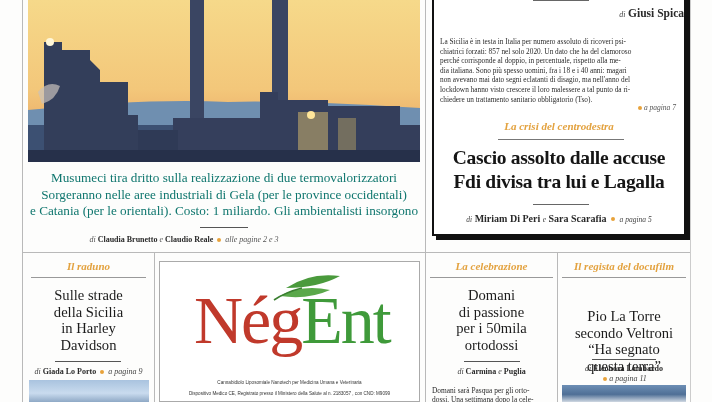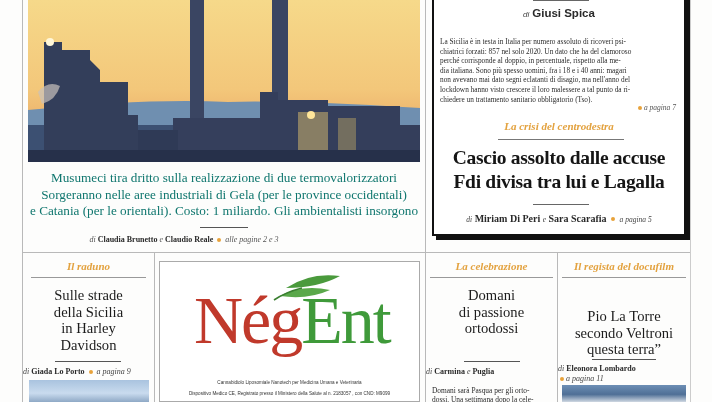--- a/index.html
+++ b/index.html
@@ -27,43 +27,43 @@
   .byline i, .page-ref { font-style: italic; color: #555; }
   .dot { display: inline-block; width: 4px; height: 4px; border-radius: 50%; background: #e8a23a; margin: 0 2px 1px 2px; vertical-align: middle; }
 
   .kicker { font-family: "Liberation Serif", serif; font-style: italic; font-weight: bold;
     color: #e3a23f; font-size: 11px; text-align: center; }
 
   
   .box { position: absolute; left: 432px; top: -6px; width: 254px; height: 242px;
     border: 2px solid #111; box-shadow: 4px 4px 0 #111; background: #fff; }
   .box-rule-top { position: absolute; left: 99px; top: 4px; width: 56px; height: 1px; background: #666; }
-  .box-byline { position: absolute; left: 0; width: 100%; top: 11px; text-align: center; font-size: 10.5px;
-    font-family: Liberation Sans, sans-serif; }
+  .box-byline { position: absolute; left: 0; width: 100%; top: 11px; text-align: right; font-size: 10.5px;
+    font-family: Liberation Serif, serif; }
   .box-byline i { font-size: 8px; color: #444; }
   .box-byline b { font-size: 11.5px; }
   .box-text { position: absolute; left: 6px; top: 41px; width: 240px; font-family: "Liberation Serif", serif;
     font-size: 7.3px; line-height: 9.6px; color: #2b2b2b; text-align: justify; }
   .box-text div { white-space: nowrap; }
   .box-pageref { position: absolute; right: 8px; top: 107px; font-size: 7.5px; font-style: italic; color: #555; font-family: "Liberation Serif", serif; }
   .box-kicker { position: absolute; left: 0; width: 100%; top: 124px; }
   .box-rule-mid { position: absolute; left: 64px; top: 143px; width: 126px; height: 1px; background: #777; }
   .box-headline { position: absolute; left: 0; width: 100%; top: 150px; text-align: center;
     font-family: "Liberation Serif", serif; font-weight: bold; font-size: 19.5px; line-height: 24px; color: #151515; letter-spacing: -0.3px; }
   .box-rule-bot { position: absolute; left: 99px; top: 208px; width: 56px; height: 1px; background: #666; }
   .box-byline2 { position: absolute; left: 0; width: 100%; top: 217px; text-align: center; font-family: "Liberation Serif", serif; font-size: 10px; }
   .box-byline2 i { font-size: 7.5px; color: #444; }
 
   
   .col { position: absolute; top: 253px; height: 149px; }
   .col .kicker { position: absolute; left: 0; width: 100%; top: 7px; }
   .col-rule { position: absolute; height: 1px; background: #999; }
   .col-headline { position: absolute; left: 0; width: 100%; text-align: center; font-family: "Liberation Serif", serif;
     font-size: 14.6px; line-height: 16.6px; color: #1c1c1c; }
-  .col-byline { position: absolute; left: 0; width: 100%; font-family: "Liberation Serif", serif; font-size: 8px; }
+  .col-byline { position: absolute; left: 0; width: 100%; text-align: center; font-family: "Liberation Serif", serif; font-size: 8px; }
   .col-byline i { color: #444; }
 
   .ad { position: absolute; left: 159px; top: 261px; width: 261px; height: 141px; border: 1px solid #aaa; background: #fff; }
   .ad-logo { position: absolute; left: 30px; top: 8px; width: 200px; height: 100px; }
   .ad-fine { position: absolute; left: 0; width: 100%; text-align: center; font-family: "Liberation Sans", sans-serif;
     font-size: 4.6px; color: #333; white-space: nowrap; }
 
   .col-text { position: absolute; left: 6px; width: 122px; font-family: "Liberation Serif", serif; font-size: 7.4px; line-height: 9.4px; color: #2a2a2a; text-align: justify; }
   .col-text div { white-space: nowrap; }
 
@@ -196,20 +196,21 @@
     <div class="ad-fine" style="top:118px;">Cannabidiolo Liposomiale Nanotech per Medicina Umana e Veterinaria</div>
     <div class="ad-fine" style="top:129px;">Dispositivo Medico CE, Registrato presso il Ministero della Salute al n. 2183057 , con CND: M9099</div>
   </div>
 
   <div class="col" style="left:426px; width:131px;">
     <div class="kicker">La celebrazione</div>
     <div class="col-rule" style="left:4px; width:123px; top:24px;"></div>
     <div class="col-headline" style="top:34px;">
       <div>Domani</div>
       <div>di passione</div>
+      <div>per i 50mila</div>
       <div>ortodossi</div>
     </div>
     <div class="col-rule" style="left:38px; width:56px; top:108px; background:#555;"></div>
     <div class="col-byline byline" style="top:114px;">
       <i>di</i>
       <b>Carmina</b>
       <i>e</i>
       <b>Puglia</b>
     </div>
     <div class="col-text" style="top:133px;">
@@ -217,20 +218,21 @@
       <div>dossi. Una settimana dopo la cele-</div>
     </div>
   </div>
 
   <div class="col" style="left:558px; width:132px;">
     <div class="kicker">Il regista del docufilm</div>
     <div class="col-rule" style="left:4px; width:124px; top:24px;"></div>
     <div class="col-headline" style="top:34px;margin-top:21px;">
       <div>Pio La Torre</div>
       <div>secondo Veltroni</div>
+      <div>“Ha segnato</div>
       <div>questa terra”</div>
     </div>
     <div class="col-rule" style="left:34px; width:64px; top:106px; background:#555;"></div>
     <div class="col-byline byline" style="top:111px;">
       <i>di</i>
       <b>Eleonora Lombardo</b>
     </div>
     <div class="col-byline byline" style="top:121px;">
       <span class="dot"></span><i>a pagina 11</i>
     </div>

